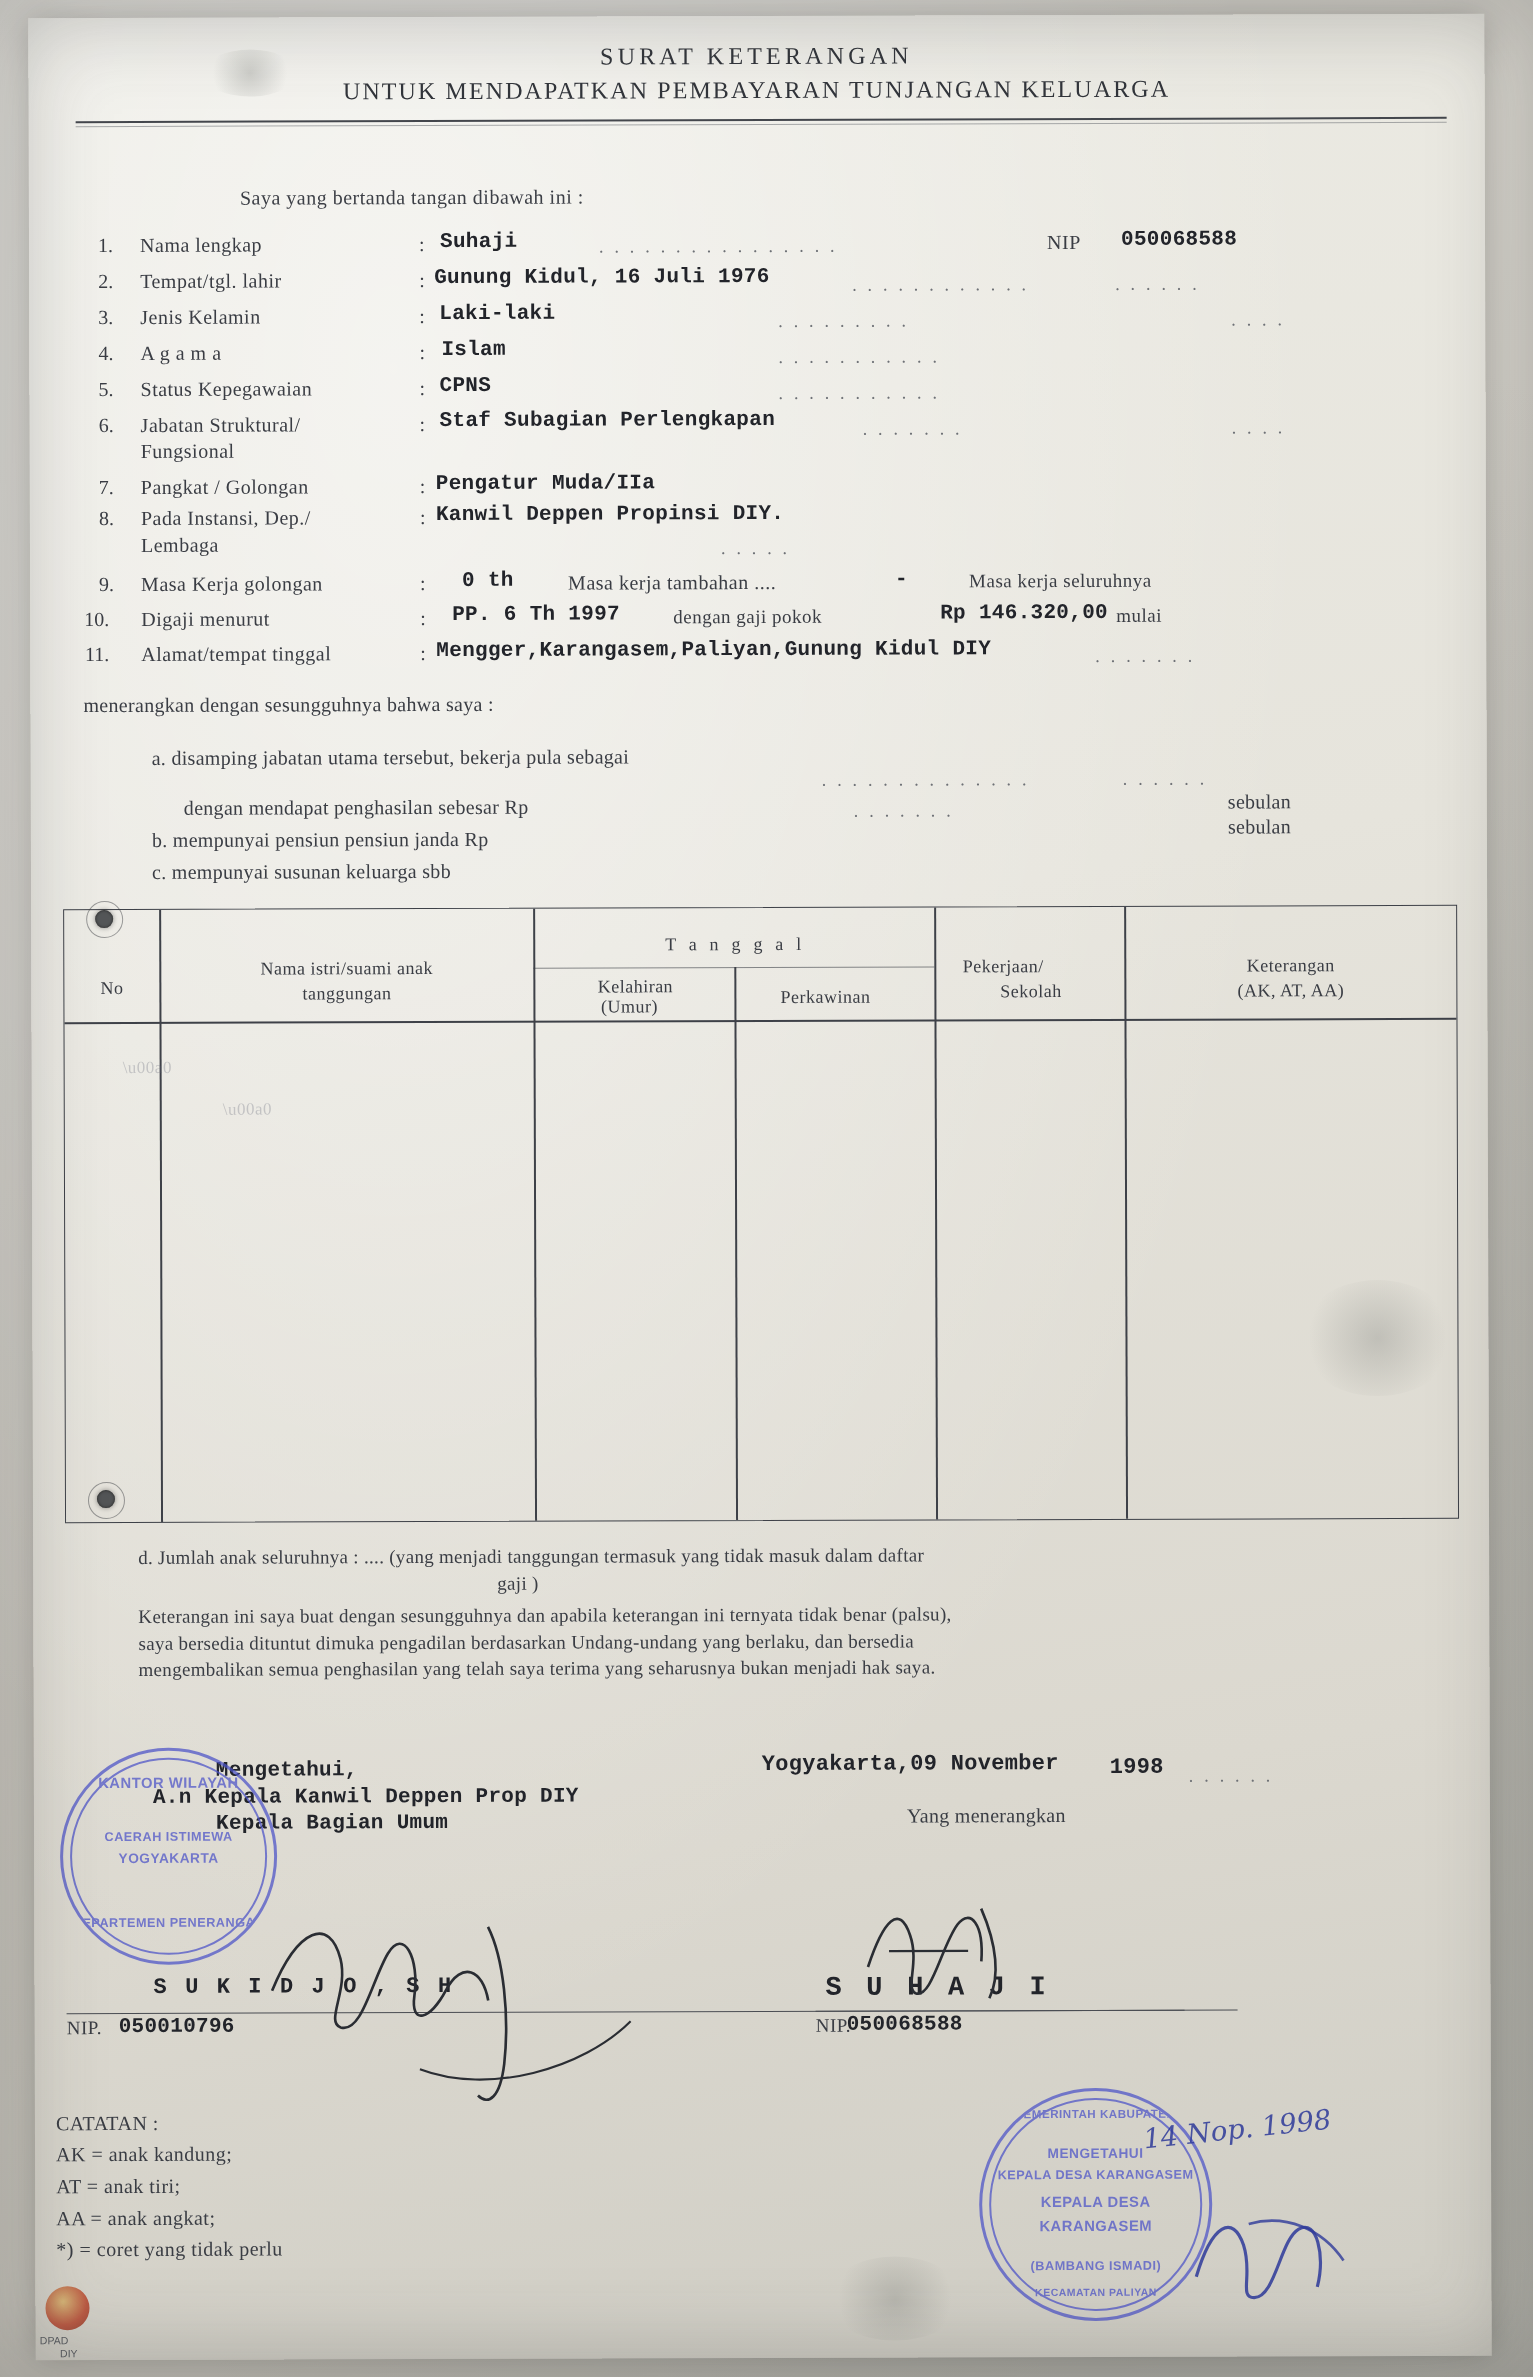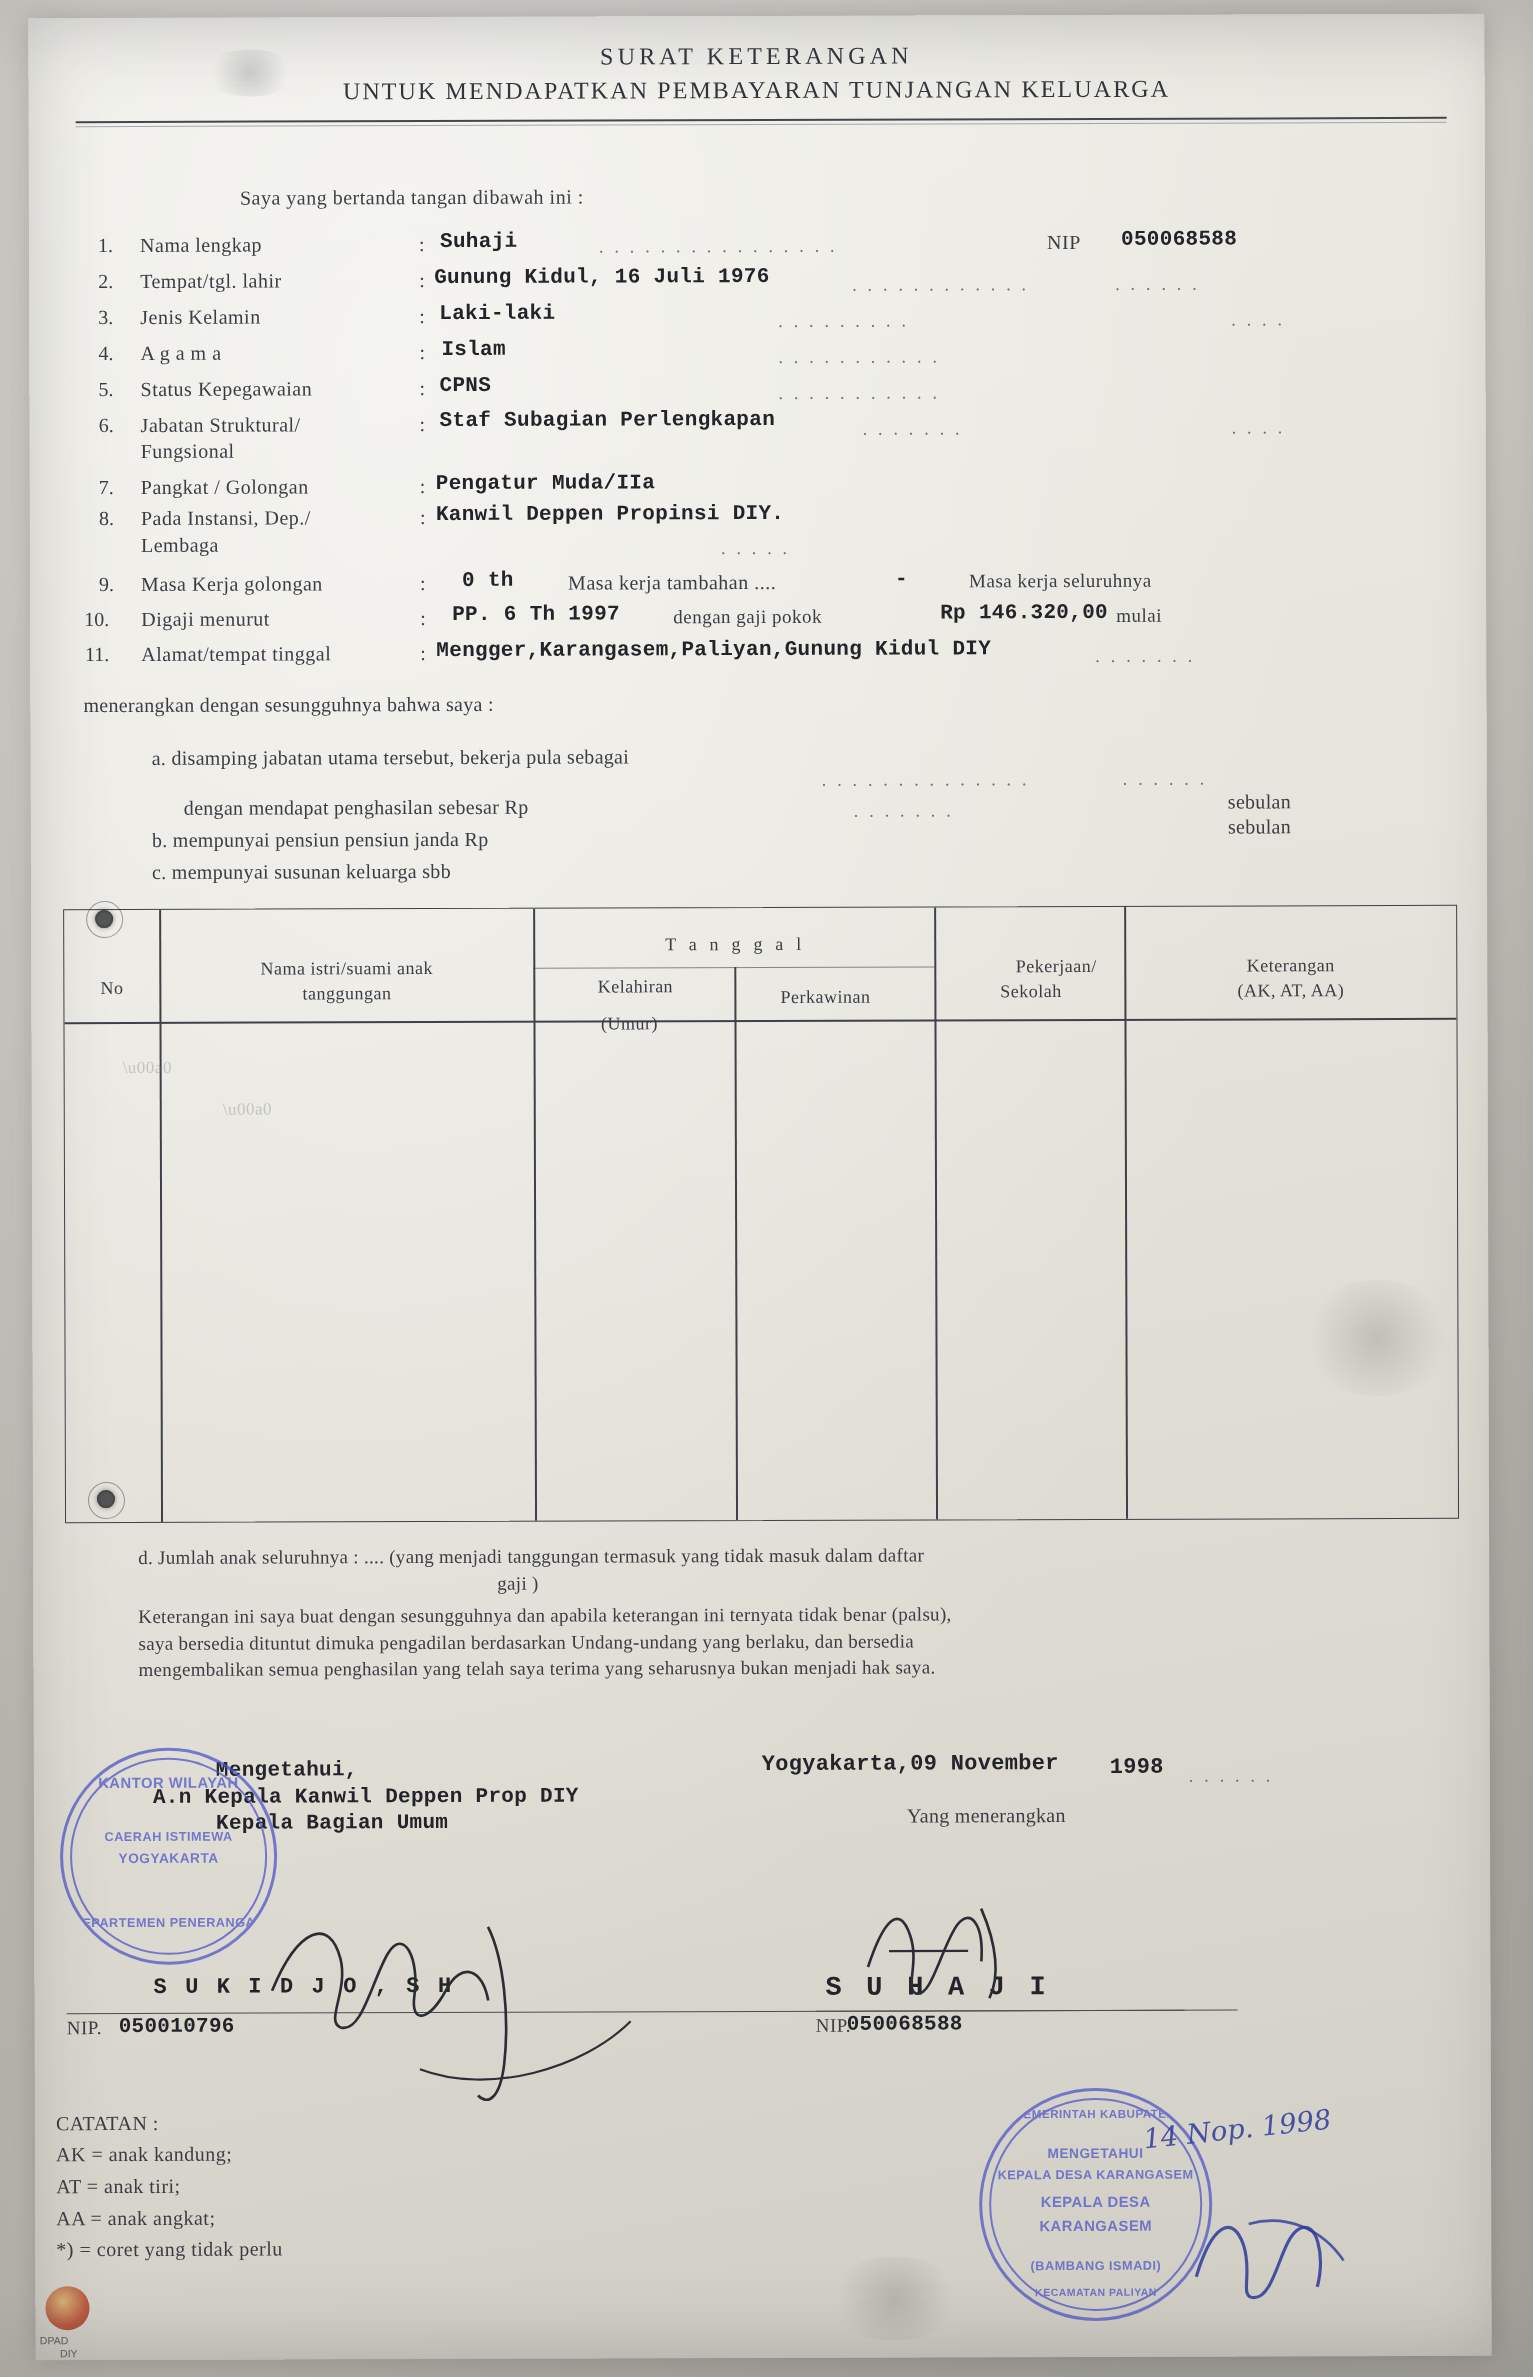--- a/index.html
+++ b/index.html
@@ -289,23 +289,23 @@
       <div class="tline" style="left:870px; top:0; width:1.6px; height:612px;"></div>
       <div class="tline" style="left:1060px; top:0; width:1.6px; height:612px;"></div>
 
       <div class="tline" style="left:469px; top:59px; width:401px; height:1.1px; opacity:.6;"></div>
 
       <div class="th" style="left:0; top:68px; width:95px;">No</div>
       <div class="th" style="left:98px; top:49px; width:369px;">Nama istri/suami anak</div>
       <div class="th" style="left:98px; top:74px; width:369px;">tanggungan</div>
       <div class="th" style="left:472px; top:26px; width:398px; letter-spacing:4.2px;">T a n g g a l</div>
       <div class="th" style="left:472px; top:68px; width:198px;">Kelahiran</div>
-      <div class="th" style="left:472px; top:88px; width:186px;margin-top:17px;">(Umur)</div>
+      <div class="th" style="left:472px; top:88px; width:186px;">(Umur)</div>
       <div class="th" style="left:672px; top:79px; width:178px;">Perkawinan</div>
-      <div class="th" style="left:880px; top:49px; width:224px;">Pekerjaan/</div>
+      <div class="th" style="left:827px; top:49px; width:224px;">Pekerjaan/</div>
       <div class="th" style="left:873px; top:74px; width:187px;">Sekolah</div>
       <div class="th" style="left:1063px; top:49px; width:327px;">Keterangan</div>
       <div class="th" style="left:1063px; top:74px; width:327px;">(AK, AT, AA)</div>
 
       <div class="ghost" style="left:58px; top:148px;">\u00a0</div>
       <div class="ghost" style="left:158px; top:190px;">\u00a0</div>
     </div>
 
     <div class="abs para" style="left:105px; top:1529px; font-size:19px;">d.  Jumlah anak seluruhnya : ....   (yang menjadi tanggungan termasuk yang tidak masuk dalam daftar</div>
     <div class="abs para" style="left:464px; top:1556px; font-size:19px;">gaji )</div>

